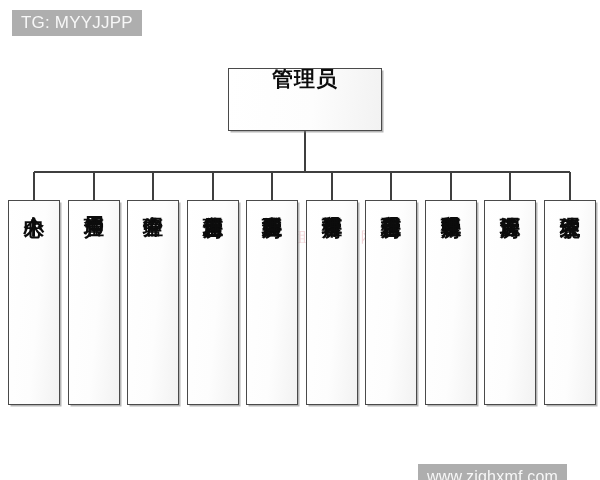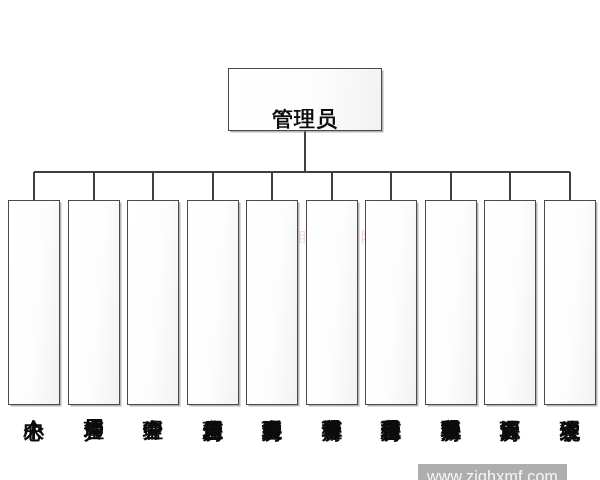--- a/index.html
+++ b/index.html
@@ -67,21 +67,21 @@
   }
 
   
   .node {
     position: absolute;
     box-sizing: border-box;
     background: linear-gradient(95deg, #ffffff 0%, #fdfdfd 55%, #f2f2f2 100%);
     border: 1px solid #4a4a4a;
     box-shadow: 2px 2px 0 -0.5px rgba(120,120,120,0.55);
     display: flex;
-    align-items: flex-end;
+    align-items: flex-start;
     justify-content: center;
   }
 
   #root-node {
     left: 228px;
     top: 68px;
     width: 154px;
     height: 63px;
   }
   #root-node .label {
@@ -167,15 +167,16 @@
   <div class="node leaf" style="left:425px">
     <span class="label">租房账单管理</span>
   </div>
   <div class="node leaf" style="left:484px">
     <span class="label">房源管理</span>
   </div>
   <div class="node leaf" style="left:544px">
     <span class="label">系统管理</span>
   </div>
 
+  <div class="wm" id="wm-top">TG: MYYJJPP</div>
   <div class="wm" id="wm-bottom">www.zjghxmf.com</div>
 
 </div>
 
 </body></html>

